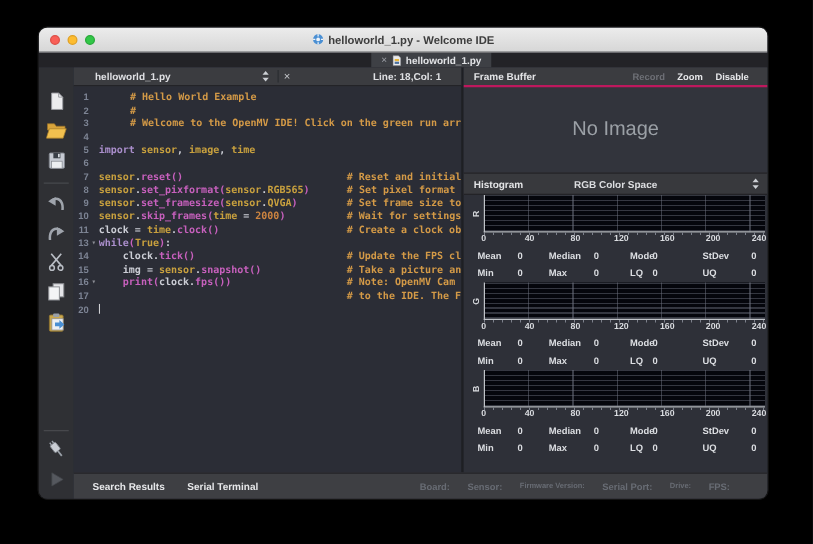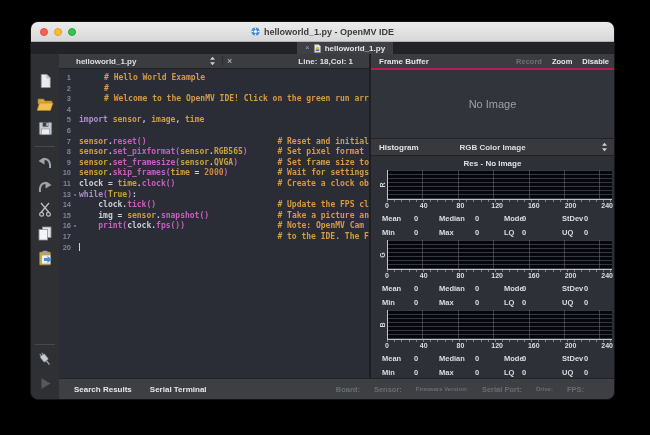--- a/index.html
+++ b/index.html
@@ -46,45 +46,45 @@
   .code{flex:1;overflow:hidden;}
   .tok-c{color:#d49a47;padding-left:25px;} .tok-k{color:#ab8fcd;} .tok-g{color:#c9a13e;}
   .tok-m{color:#c760bd;} .tok-p{color:#ccced6;} .tok-o{color:#cc8440;}
   .caret{display:inline-block;width:1px;height:8px;background:#cfd0d4;vertical-align:middle;}
   .splitter{flex:0 0 2px;background:#1e1f23;}
   
   .right-panel{flex:1;display:flex;flex-direction:column;background:#2e3038;min-width:0;}
   .fb-header{height:14px;flex:0 0 14px;background:#3b3c40;border-bottom:2px solid #be185d;
     display:flex;align-items:center;font-size:8px;}
   .fb-title{padding-left:8px;font-weight:bold;color:#e3e4e6;}
-  .fb-actions{margin-left:auto;display:flex;gap:10px;padding-right:5px;font-size:7.5px;font-weight:bold;}
+  .fb-actions{margin-left:auto;display:flex;gap:10px;padding-right:15px;font-size:7.5px;font-weight:bold;}
   .fb-action{color:#e8e9eb;} .fb-action.disabled{color:#6e7076;}
   .fb-view{height:68px;flex:0 0 68px;background:#32343c;display:flex;align-items:center;justify-content:center;}
-  .fb-placeholder{color:#9ba0a6;font-size:11px;}
+  .fb-placeholder{color:#9ba0a6;font-size:16px;}
   .hist-header{height:16px;flex:0 0 16px;background:#38393d;border-top:1px solid #232327;border-bottom:1px solid #232327;
     display:flex;align-items:center;position:relative;font-size:8px;}
   .hist-title{padding-left:8px;font-weight:bold;color:#e3e4e6;}
   .hist-combo{position:absolute;left:0;right:0;text-align:center;color:#dcdde0;font-weight:bold;pointer-events:none;}
   .hist-updn{margin-left:auto;padding-right:6px;display:flex;}
   .hist-res{height:14px;flex:0 0 14px;display:flex;align-items:center;justify-content:center;
     color:#dfe0e3;font-size:8px;font-weight:bold;}
   .hist-chart{padding:0 2px 0 5px;}
   .plot-row{display:flex;align-items:stretch;height:30px;}
   .ylab{flex:0 0 11px;display:flex;align-items:center;justify-content:center;color:#d8dade;font-size:7px;font-weight:bold;transform:rotate(-90deg);}
   .plot{flex:1;background:#05060c;border-left:1px solid #c0c3c8;border-bottom:1px solid #c0c3c8;box-sizing:border-box;
     background-image:repeating-linear-gradient(to bottom,rgba(110,114,128,.45) 0 1px,transparent 1px 4px),
       repeating-linear-gradient(90deg,transparent 0 34.4px,rgba(110,114,128,.5) 34.4px 35.4px);}
   .ticks{position:relative;height:11px;margin-left:11px;
     background-image:repeating-linear-gradient(90deg,#7d818c 0 1px,transparent 1px 7.2px);background-size:100% 2px;background-repeat:no-repeat;}
   .tick{position:absolute;top:2px;transform:translateX(-50%);color:#dcdee2;font-size:7px;font-weight:bold;}
   .stats{display:grid;grid-template-columns:57px 65px 58px auto;height:14.5px;align-items:center;padding-left:6px;}
   .stat-cell{display:flex;color:#dcdee2;font-size:7.5px;font-weight:bold;white-space:nowrap;}
   .stat-cell .sl{display:inline-block;}
   .stats .stat-cell:nth-child(1) .sl{width:32px;} .stats .stat-cell:nth-child(2) .sl{width:36px;}
-  .stats .stat-cell:nth-child(3) .sl{width:18px;} .stats .stat-cell:nth-child(4) .sl{width:22px;}
+  .stats .stat-cell:nth-child(3) .sl{width:18px;} .stats .stat-cell:nth-child(4) .sl{width:39px;}
   
   .statusbar{height:20px;flex:0 0 20px;background:#3e3f43;border-top:1px solid #232327;
     display:flex;align-items:center;font-size:8px;}
   .status-left{display:flex;gap:18px;padding-left:15px;}
   .status-tab{color:#e6e7e9;font-weight:bold;}
   .status-right{margin-left:auto;display:flex;gap:14px;padding-right:30px;align-items:center;}
   .status-field{color:#686c74;font-weight:bold;font-size:7.5px;}
   .status-field.small{font-size:6px;}
 </style>
 </head>
@@ -96,21 +96,21 @@
       <span class="light red"></span>
       <span class="light yellow"></span>
       <span class="light green"></span>
     </div>
     <div class="title-wrap">
       <svg width="9" height="9" viewBox="0 0 12 12">
         <circle cx="6" cy="6" r="5.4" fill="#4a8fd3"></circle>
         <circle cx="6" cy="6" r="2" fill="#eef3f9"></circle>
         <path d="M6 .6V3M6 9v2.4M.6 6H3M9 6h2.4" stroke="#eef3f9" stroke-width="1.4"></path>
       </svg>
-      <span>helloworld_1.py - OpenMV IDE</span>
+      <span>helloworld_1.py - Welcome IDE</span>
     </div>
   </div>
 
   <div class="tabstrip">
     <div class="tab">
       <span class="tab-close">×</span>
       <svg width="7" height="9" viewBox="0 0 8 10">
         <path d="M0.5 0.5h5l2 2v7h-7z" fill="#e9eaec" stroke="#8e9095" stroke-width="0.6"></path>
         <rect x="2" y="3.5" width="4" height="2" fill="#e7b53c"></rect>
         <rect x="2" y="6" width="4" height="2" fill="#4a6f9e"></rect>
@@ -240,30 +240,29 @@
                 <span class="fb-action">Zoom</span>
                 <span class="fb-action">Disable</span>
               </span>
           </div>
           <div class="fb-view">
             <span class="fb-placeholder">No Image</span>
           </div>
           <div class="hist-header">
             <span class="hist-title">Histogram</span>
             <span class="hist-combo">
-              <span>RGB Color Image</span>
+              <span>RGB Color Space</span>
             </span>
             <span class="hist-updn">
               <svg width="7" height="10" viewBox="0 0 8 12">
                   <path d="M4 1L7 4.5H1z" fill="#cdd0d5"></path>
                   <path d="M4 11L1 7.5h6z" fill="#cdd0d5"></path>
                 </svg>
             </span>
           </div>
-          <div class="hist-res">Res - No Image</div>
           <div id="hist-channels">
               <div class="hist-chart">
                 <div class="plot-row">
                   <span class="ylab">R</span>
                   <div class="plot"></div>
                 </div>
                 <div class="ticks">
                   <span class="tick" style="left: 0%;">0</span>
                   <span class="tick" style="left: 16.31%;">40</span>
                   <span class="tick" style="left: 32.62%;">80</span>

